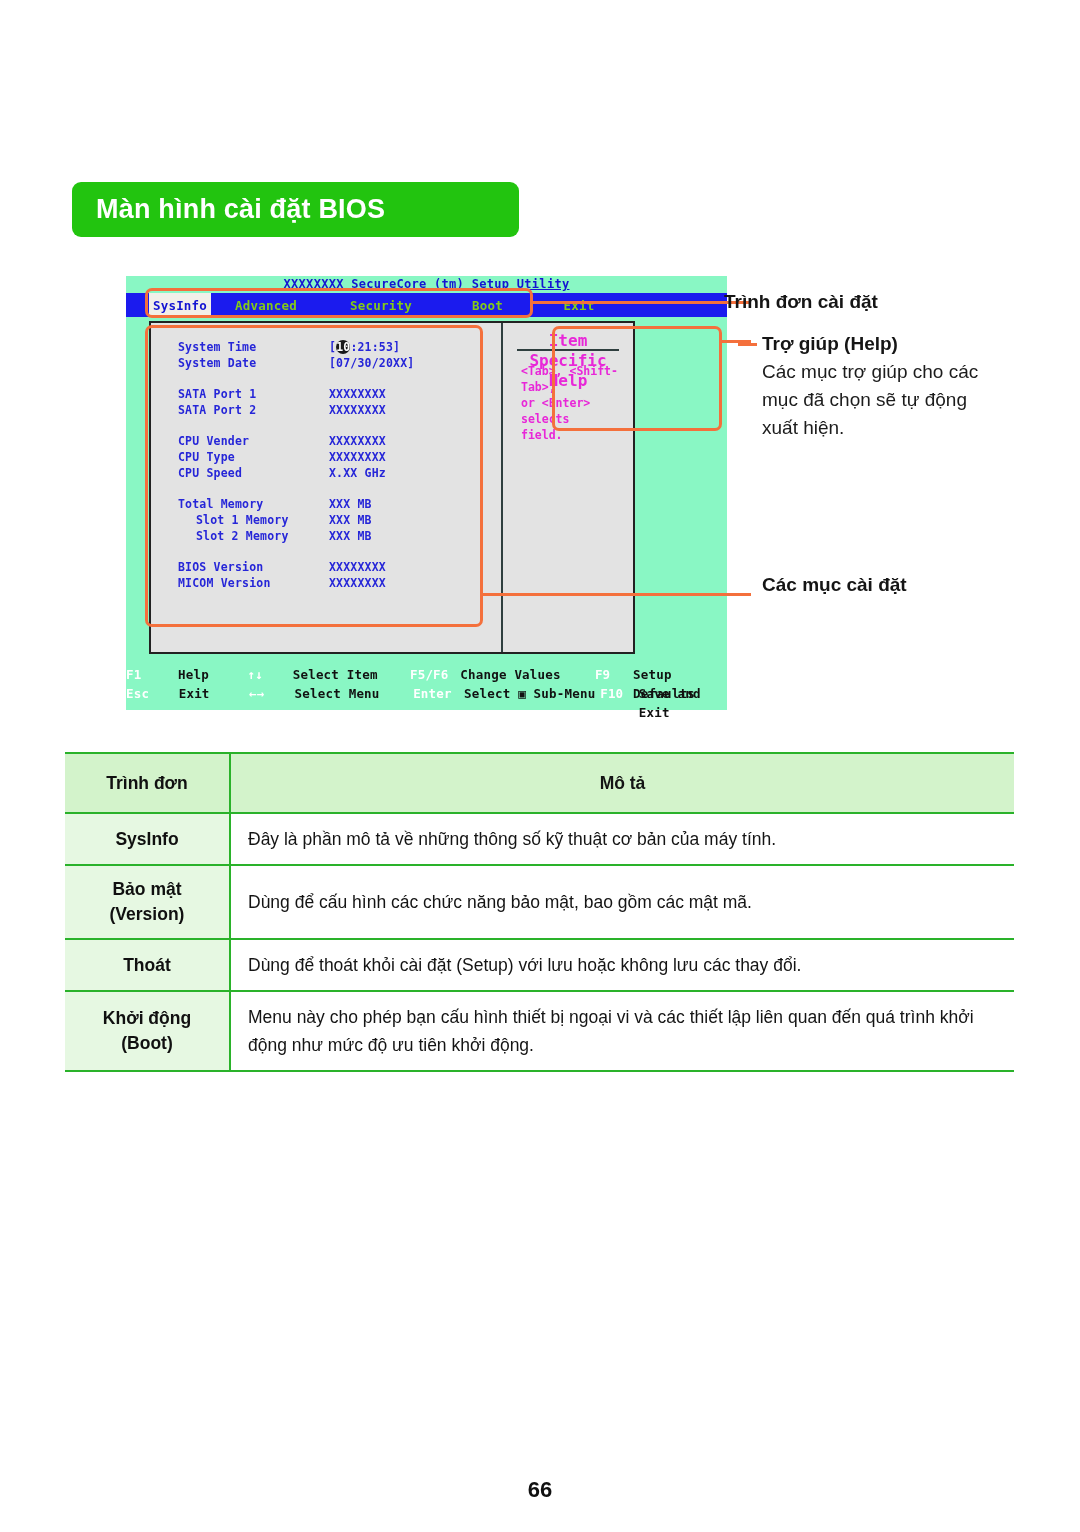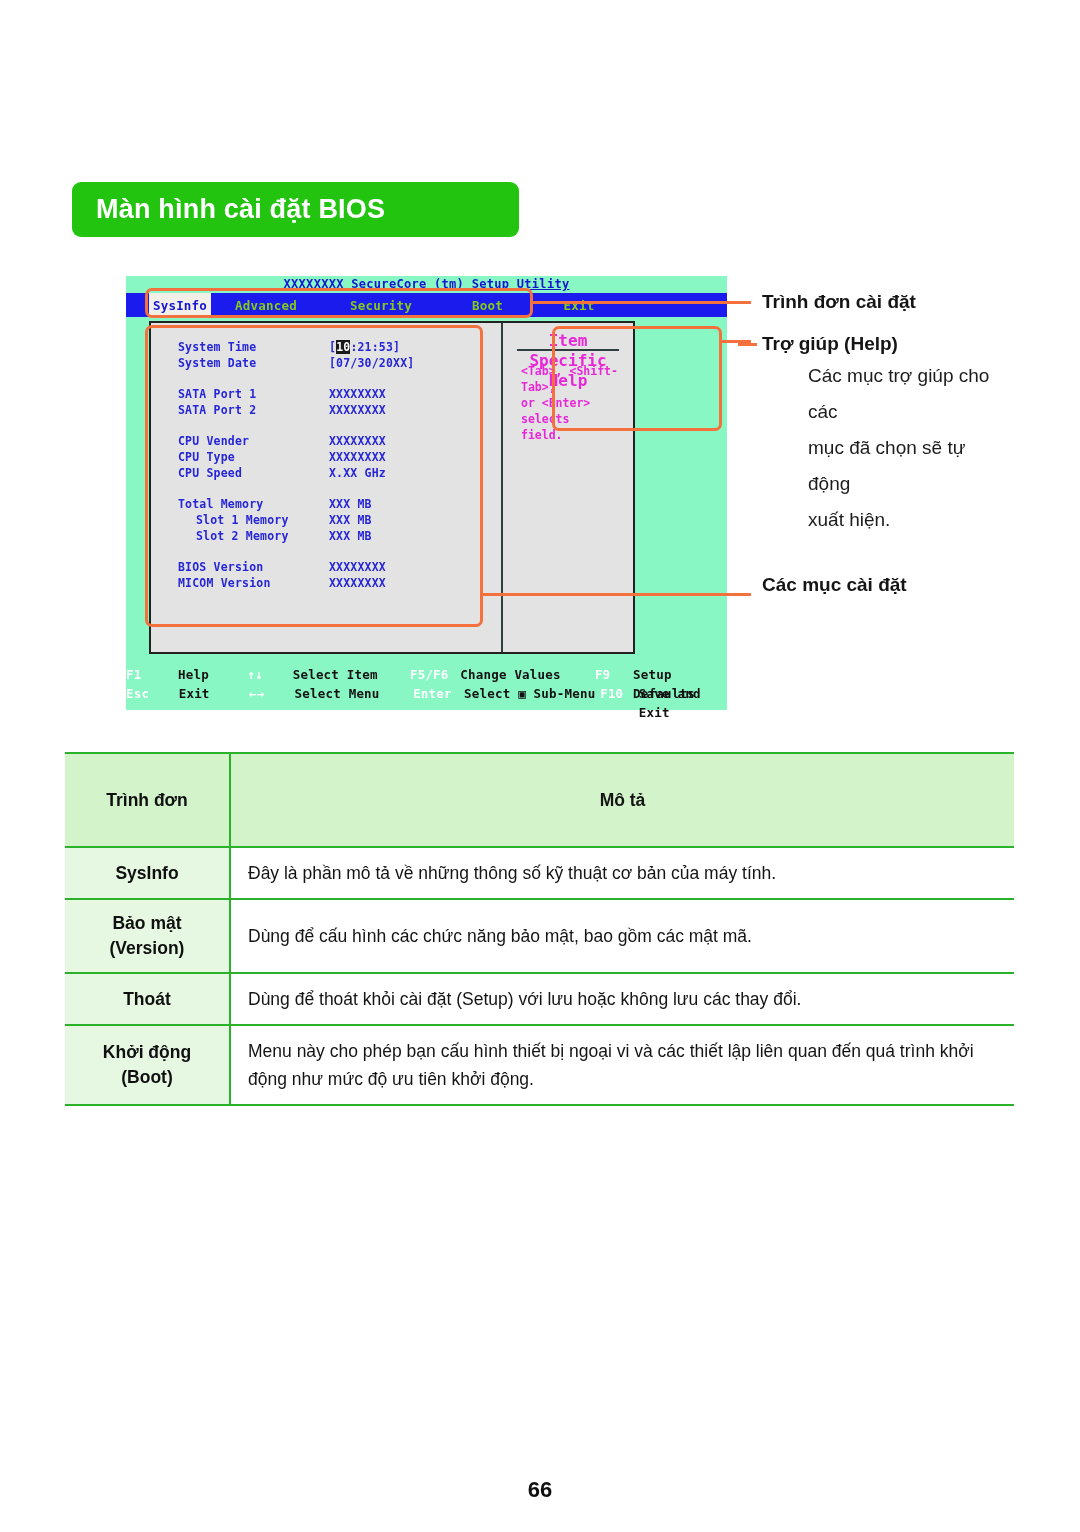--- a/index.html
+++ b/index.html
@@ -104,21 +104,21 @@
     color: #2626d8;
     height: 16px;
     line-height: 16px;
     letter-spacing: 0.2px;
   }
   .siRow .lbl { width: 178px; padding-left: 27px; }
   .siRow.ind .lbl { padding-left: 45px; }
   .siRow .val { white-space: pre; }
   .siGap { height: 15px; }
   #sysinfo-list { padding-top: 16px; }
-  .hl { background: #1a1a1a; color: #ffffff; }
+  .hl { background: #1a1a1a; color: #ffffff; border-radius: 7px; }
 
   #help-head {
     margin: 8px 14px 0 14px;
     height: 20px;
     line-height: 20px;
     text-align: center;
     color: #e827d8;
     font-size: 16px;
     font-weight: bold;
     border-bottom: 2px solid #2f3f3f;
@@ -191,26 +191,25 @@
   }
   .callout .head {
     font-size: 19px;
     font-weight: bold;
     color: #151515;
     white-space: nowrap;
   }
   .callout .para {
     font-size: 19px;
     color: #1c1c1c;
-    line-height: 36px;
+    line-height: 28px;
     white-space: pre-line;
     margin-top: 3px;
-    margin-left: 46px;
-  }
-  #callout-menu  { left: 762px; top: 291px; }
+  }
+  #callout-menu  { left: 724px; top: 291px; }
   #callout-help  { left: 762px; top: 333px; width: 250px; }
   #callout-items { left: 762px; top: 574px; }
 
   
   #desc-table {
     position: absolute;
     left: 65px;
     top: 752px;
     width: 949px;
     border-collapse: collapse;
@@ -237,21 +236,21 @@
     background: #ffffff;
     color: #141414;
     padding: 11px 0 11px 17px;
     line-height: 28px;
   }
   #desc-table thead .c0,
   #desc-table thead .c1 {
     background: #d3f3cb;
     text-align: center;
     font-weight: bold;
-    padding: 32px 4px;
+    padding: 15px 4px;
   }
   #desc-table thead .c1 { padding-left: 4px; }
 
   
   #page-number {
     position: absolute;
     left: 0;
     top: 1477px;
     width: 1080px;
     text-align: center;

